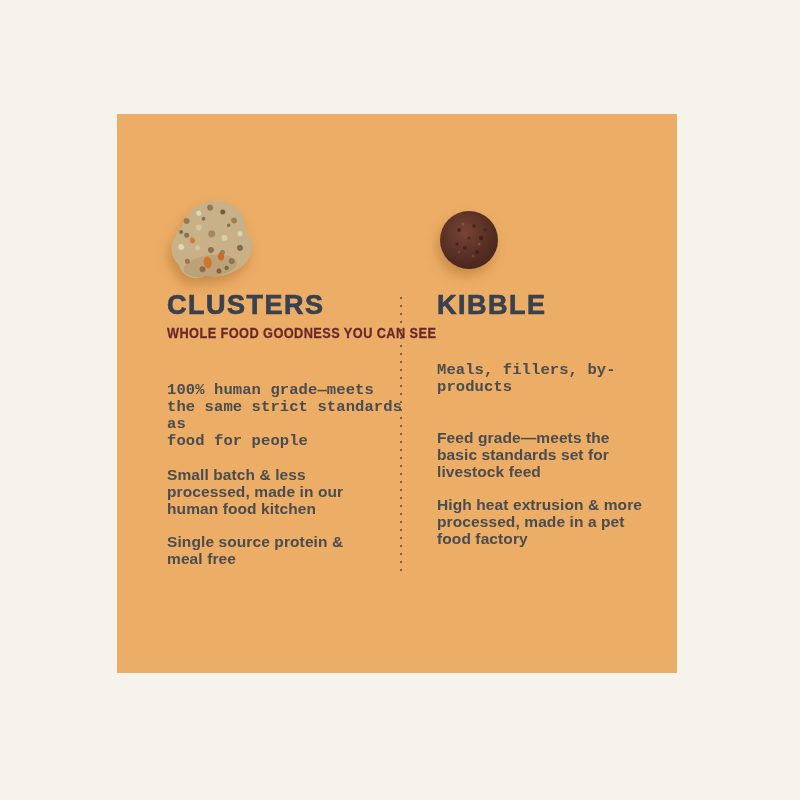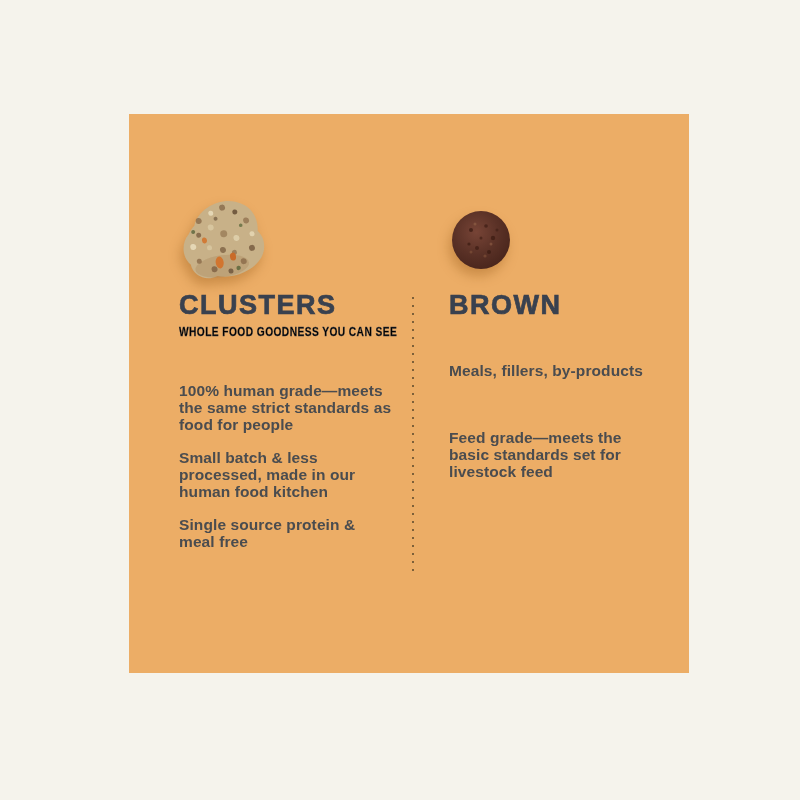--- a/index.html
+++ b/index.html
@@ -4,52 +4,52 @@
 <style>
   html,body{margin:0;padding:0;}
   body{
     width:800px;height:800px;
     background:#F5F3EC;
     font-family:"Liberation Sans", sans-serif;
     overflow:hidden;
   }
   #app{position:relative;width:800px;height:800px;background:#F5F3EC;}
   .card{
-    position:absolute;left:129px;top:114px;width:560px;height:559px;
+    position:absolute;left:117px;top:114px;width:560px;height:559px;
     background:#ECAD66;
   }
   .food{position:absolute;filter:drop-shadow(-3px 7px 6px rgba(146,86,20,.38));}
   .food.clusters{left:38px;top:74px;width:110px;height:110px;}
   .food.kibble{left:312px;top:86px;width:80px;height:80px;}
   .divider{
     position:absolute;left:283px;top:183px;width:2px;height:274px;
     background:repeating-linear-gradient(to bottom, rgba(97,77,46,.8) 0 2px, transparent 2px 8px);
   }
   .col{position:absolute;top:176px;width:238px;}
   .col.left{left:50px;}
   .col.right{left:320px;}
   .col h1{
     margin:0;font-size:27px;line-height:30px;font-weight:700;
     letter-spacing:1.5px;color:#39414F;
     -webkit-text-stroke:0.7px #39414F;
   }
   .subtitle{
-    margin-top:5px;font-size:12px;line-height:15px;font-weight:700;
-    letter-spacing:.5px;color:#000000;white-space:nowrap;
+    margin-top:5px;font-size:15px;line-height:15px;font-weight:700;
+    letter-spacing:.5px;color:#7f1d1d;white-space:nowrap;
     -webkit-text-stroke:0.3px #39414F;
   }
   .subtitle span{display:inline-block;transform:scaleX(.85);transform-origin:left center;}
   .paras{margin-top:42px;}
   .para{
     margin:0 0 16px 0;
     font-size:15.5px;line-height:17px;font-weight:600;
     letter-spacing:.1px;color:#4A4C4F;
     white-space:pre-line;
   }
-  .para:nth-child(1){min-height:51px;}
+  .para:nth-child(1){min-height:51px;font-family:Liberation Mono, monospace;}
   .para:nth-child(2){min-height:34px;}
 </style>
 </head>
 <body>
 
 <div id="app">
   <section class="card">
 
     <svg class="food clusters" viewBox="0 0 110 110" aria-hidden="true">
       <g transform="rotate(-8 55 55)">
@@ -120,23 +120,26 @@
 food for people</p>
         <p class="para">Small batch &amp; less
 processed, made in our
 human food kitchen</p>
         <p class="para">Single source protein &amp;
 meal free</p>
       </div>
     </div>
 
     <div class="col right">
-      <h1>BROWN</h1>
+      <h1>KIBBLE</h1>
       <div class="paras">
         <p class="para">Meals, fillers, by-products</p>
         <p class="para">Feed grade—meets the
 basic standards set for
 livestock feed</p>
+        <p class="para">High heat extrusion &amp; more
+processed, made in a pet
+food factory</p>
       </div>
     </div>
 
   </section>
 </div>
 
 </body></html>

